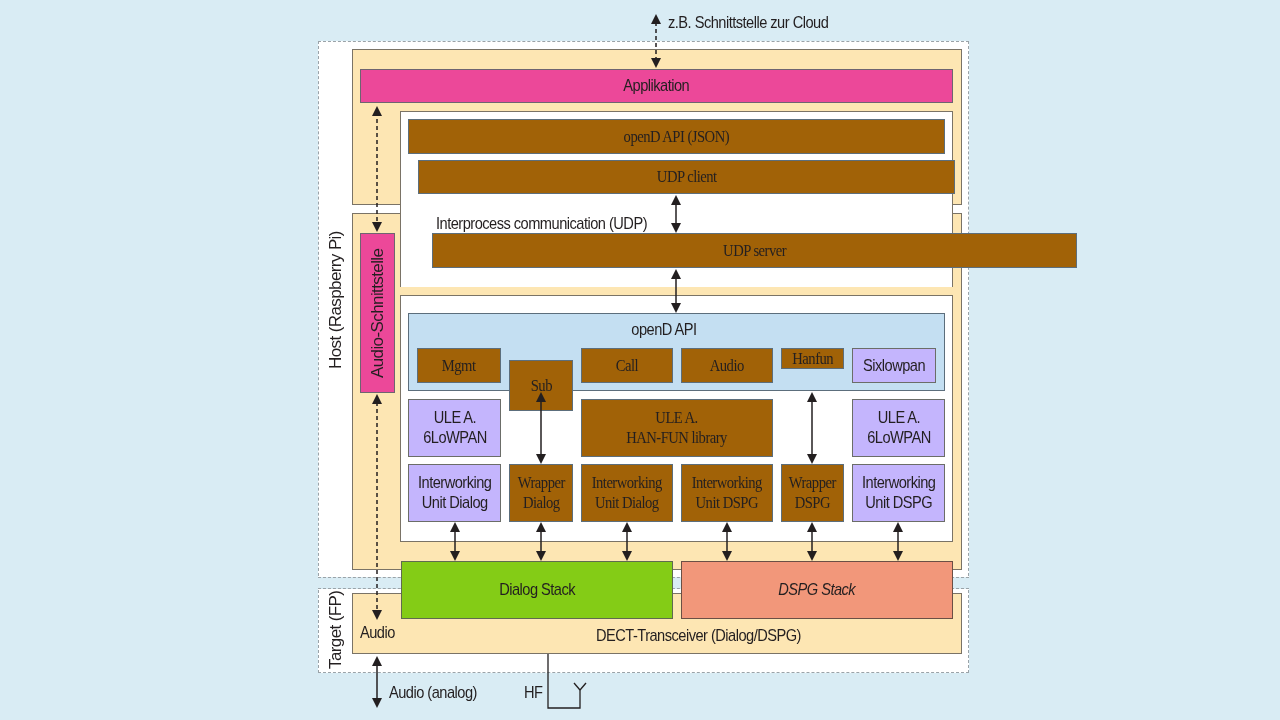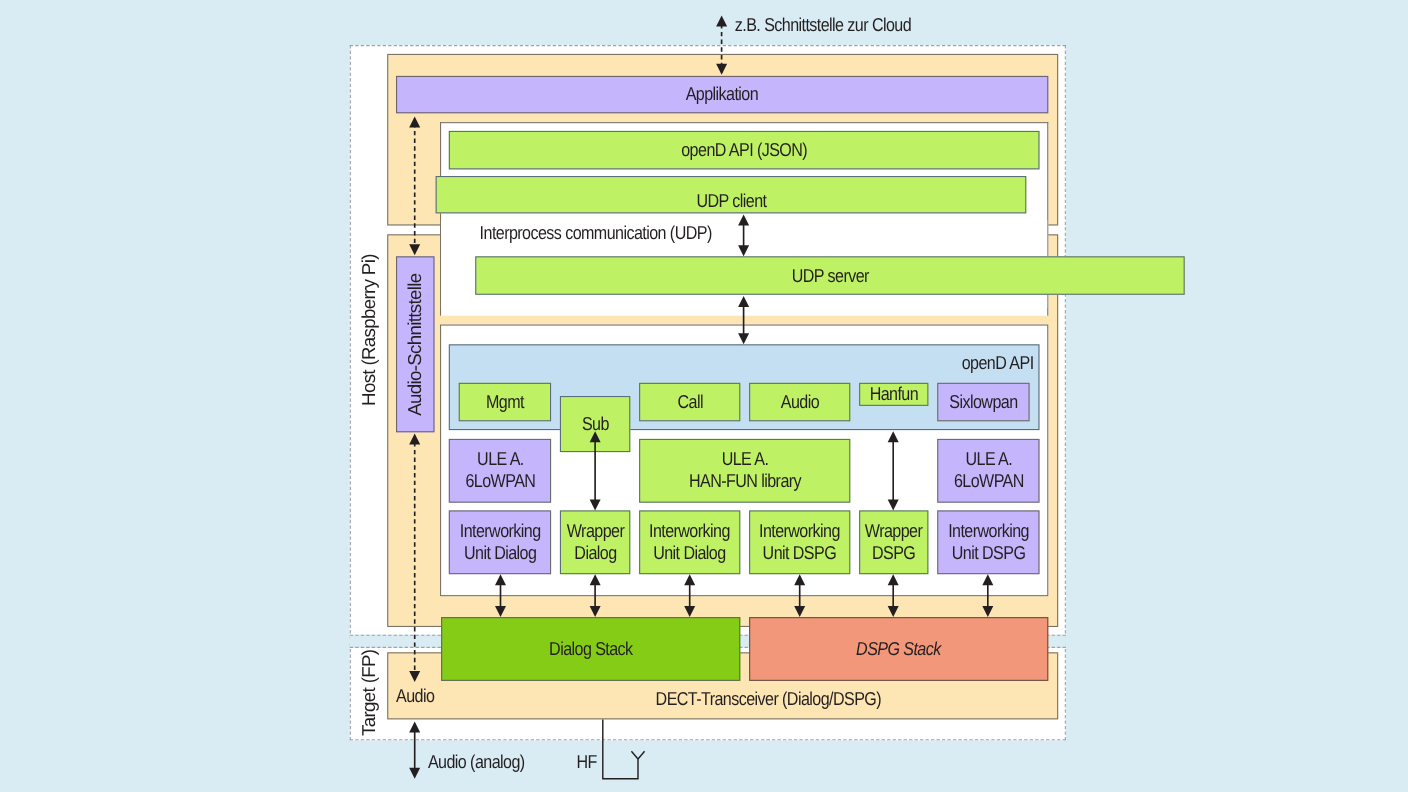--- a/index.html
+++ b/index.html
@@ -6,22 +6,22 @@
   body {
     width: 1280px; height: 720px; overflow: hidden; position: relative;
     background: #d9ecf4;
     font-family: "Liberation Sans", sans-serif;
     color: #231f20;
   }
   .abs { position: absolute; box-sizing: border-box; }
   .dashed-region { border: 1.5px dashed #9aa3a8; background: #ffffff; }
   .orange { background: #fde6b3; border: 1.5px solid #7a7366; }
   .white { background: #ffffff; border: 1.5px solid #7a7366; }
-  .purple { background: #c4b5fd; border: 1.5px solid #6e6470; }
-  .blue { background: #bef264; border: 1.5px solid #5c6e7c; }
+  .purple { background: #ec4899; border: 1.5px solid #6e6470; }
+  .blue { background: #a16207; border: 1.5px solid #5c6e7c; font-family: Liberation Serif, serif; }
   .lightblue { background: #c4dff2; border: 1.5px solid #5c6e7c; }
   .grey { background: #c4b5fd; border: 1.5px solid #6b6d68; }
   .green { background: #84cc16; border: 1.5px solid #5f6a4f; }
   .salmon { background: #f2977a; border: 1.5px solid #6b4f45; }
   .lbl {
     display: flex; align-items: center; justify-content: center; text-align: center;
     font-size: 17px; line-height: 20px; letter-spacing: -0.6px; transform-origin: center;
   }
   .lbl span { display: inline-block; transform: scaleX(0.86); white-space: pre-line; }
   .free { font-size: 17px; letter-spacing: -0.6px; white-space: nowrap; }
@@ -46,32 +46,32 @@
 <div class="abs purple lbl" style="left:360px; top:69px; width:593px; height:34px;">
   <span>Applikation</span>
 </div>
 
 <div class="abs white" style="left:400px; top:111px; width:553px; height:176px; border-bottom:none;"></div>
 <div class="abs" style="left:401px; top:200px; width:551px; height:80px; background:#fff;"></div>
 
 <div class="abs blue lbl" style="left:408px; top:119px; width:537px; height:35px;">
   <span>openD API (JSON)</span>
 </div>
-<div class="abs blue lbl" style="left:396px; top:160px; width:537px; height:34px;align-items:flex-end;">
+<div class="abs blue lbl" style="left:418px; top:160px; width:537px; height:34px;">
   <span>UDP client</span>
 </div>
-<div class="abs free" style="left:436px; top:202px;"><span>Interprocess communication (UDP)</span></div>
+<div class="abs free" style="left:436px; top:214px;"><span>Interprocess communication (UDP)</span></div>
 <div class="abs blue lbl" style="left:432px; top:233px; width:645px; height:35px;">
   <span>UDP server</span>
 </div>
 
 <div class="abs white" style="left:400px; top:295px; width:553px; height:247px;"></div>
 
 <div class="abs lightblue" style="left:408px; top:313px; width:537px; height:78px;"></div>
-<div class="abs lbl" style="left:408px; top:316px; width:537px; height:28px;justify-content:flex-end;">
+<div class="abs lbl" style="left:395px; top:316px; width:537px; height:28px;">
   <span>openD API</span>
 </div>
 
 <div class="abs blue lbl" style="left:417px; top:348px; width:84px; height:35px;">
     <span>Mgmt</span>
   </div>
 <div class="abs blue lbl" style="left:509px; top:360px; width:64px; height:51px;">
     <span>Sub</span>
   </div>
 <div class="abs blue lbl" style="left:581px; top:348px; width:92px; height:35px;">

